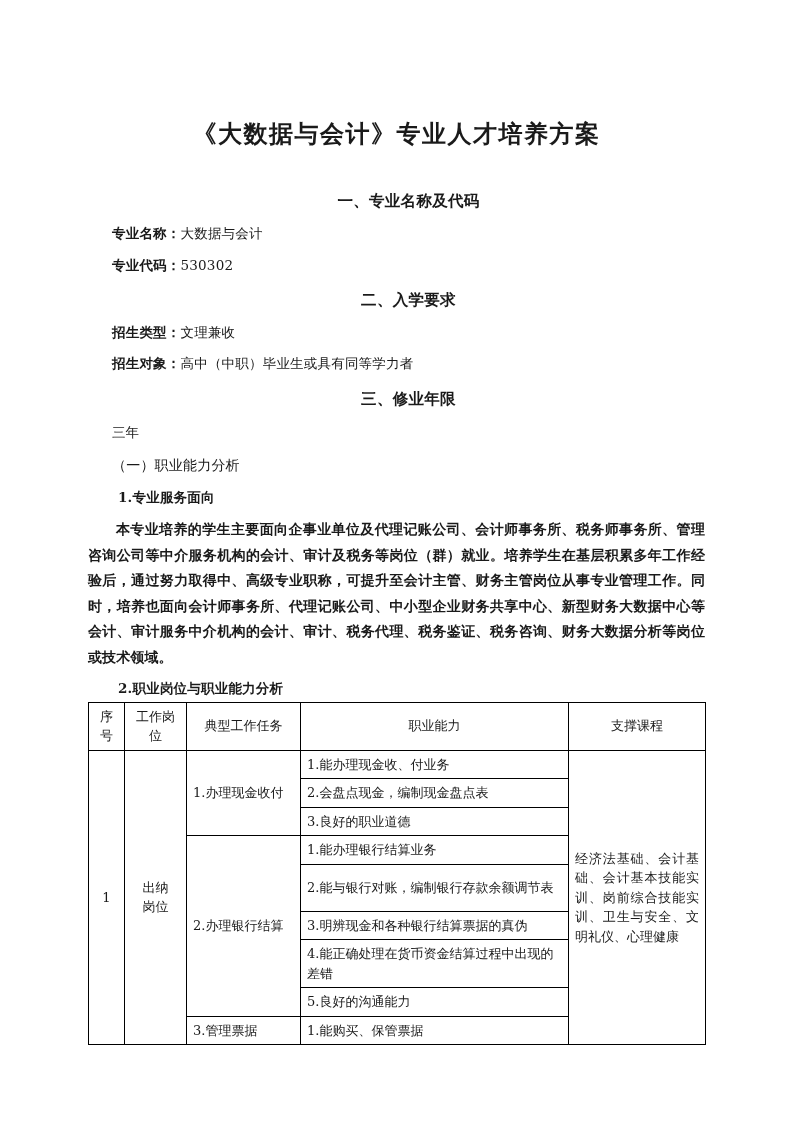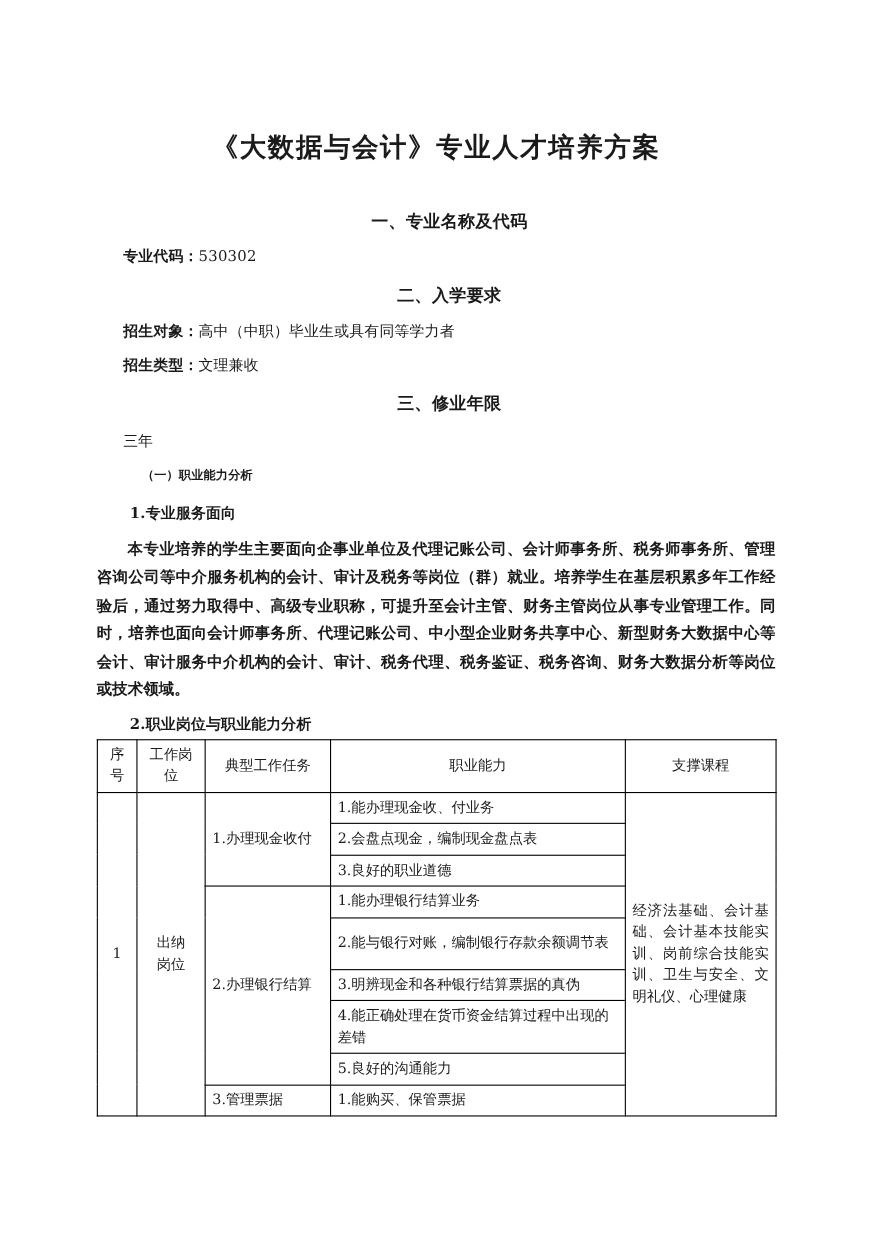--- a/index.html
+++ b/index.html
@@ -58,23 +58,23 @@
     font-weight: normal;
   }
   .plain {
     font-size: 13.5px;
     margin: 0;
     padding-left: 24px;
     line-height: 1.5;
     margin-top: 12px;
   }
   .h2 {
-    font-size: 11px;
-    font-weight: bold;
-    margin: 17px;
+    font-size: 14px;
+    font-weight: normal;
+    margin: 0;
     padding-left: 24px;
     line-height: 1.5;
     margin-top: 13px;
     letter-spacing: 0.2px;
   }
   .h3 {
     font-size: 13.5px;
     font-weight: bold;
     margin: 10px;
     padding-left: 20px;
@@ -141,33 +141,36 @@
 </style>
 </head>
 <body>
 
 <div class="page">
 
   <h1 class="doc-title">《大数据与会计》专业人才培养方案</h1>
 
   <div class="h1 first">一、专业名称及代码</div>
 
+  <div class="kv">
+    <span class="lbl">专业名称：</span><span class="val">大数据与会计</span>
+  </div>
 
   <div class="kv">
     <span class="lbl">专业代码：</span><span class="val">530302</span>
   </div>
 
   <div class="h1 sp">二、入学要求</div>
 
   <div class="kv">
+    <span class="lbl">招生类型：</span><span class="val">文理兼收</span>
+  </div>
+
+  <div class="kv">
     <span class="lbl">招生对象：</span><span class="val">高中（中职）毕业生或具有同等学力者</span>
-  </div>
-
-  <div class="kv">
-    <span class="lbl">招生类型：</span><span class="val">文理兼收</span>
   </div>
 
   <div class="h1 sp">三、修业年限</div>
 
   <div class="plain">三年</div>
 
 
   <div class="h2">（一）职业能力分析</div>
 
   <div class="h3">1.专业服务面向</div>

